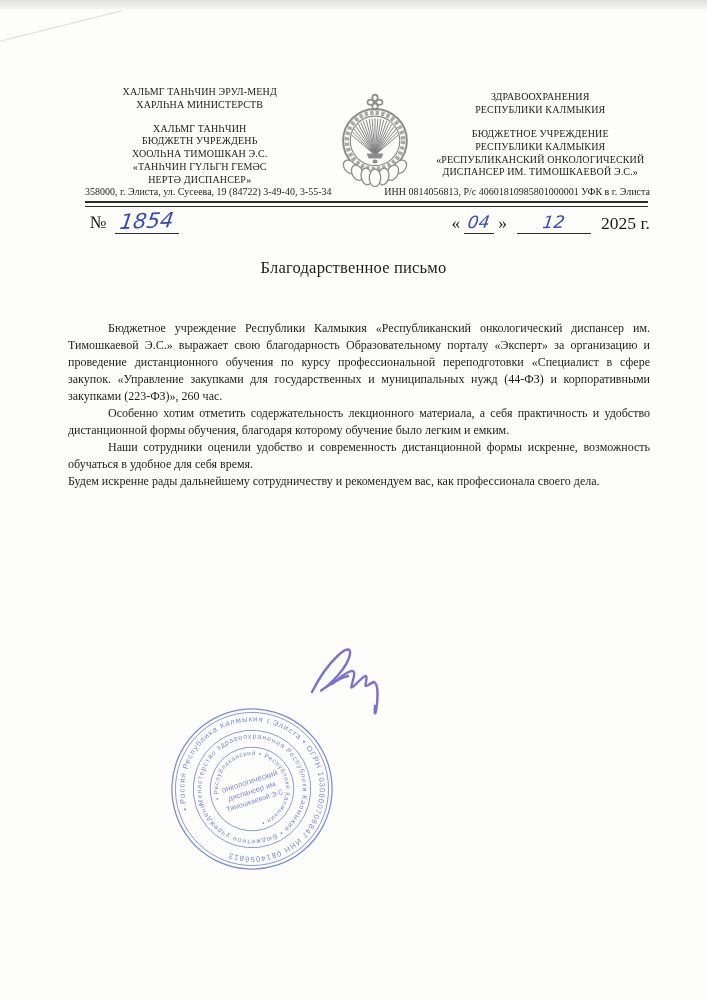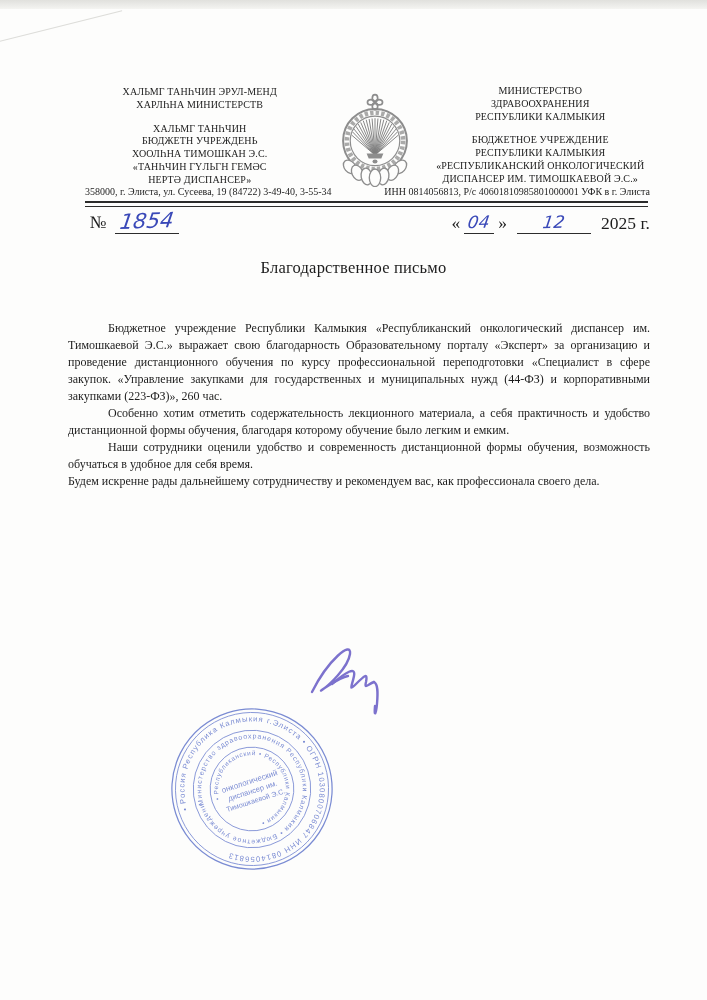--- a/index.html
+++ b/index.html
@@ -125,21 +125,20 @@
             <ellipse cx="40" cy="99.5" rx="6.5" ry="10" transform="rotate(-10 40 99.5)"></ellipse>
             <ellipse cx="60" cy="99.5" rx="6.5" ry="10" transform="rotate(10 60 99.5)"></ellipse>
             <ellipse cx="50" cy="101" rx="6.8" ry="10.5"></ellipse>
           </g>
         </g>
       </svg>
     </div>
 
     <div class="org-col col-right">
       <div class="grp">
-        <div>МИНИСТЕРСТВО</div>
         <div>ЗДРАВООХРАНЕНИЯ</div>
         <div>РЕСПУБЛИКИ КАЛМЫКИЯ</div>
       </div>
       <div class="grp">
         <div>БЮДЖЕТНОЕ УЧРЕЖДЕНИЕ</div>
         <div>РЕСПУБЛИКИ КАЛМЫКИЯ</div>
         <div>«РЕСПУБЛИКАНСКИЙ ОНКОЛОГИЧЕСКИЙ</div>
         <div>ДИСПАНСЕР ИМ. ТИМОШКАЕВОЙ Э.С.»</div>
       </div>
     </div>
@@ -162,21 +161,21 @@
         <span class="month-slot"><span class="hand">12</span></span>
         <span>2025 г.</span>
     </div>
   </div>
 
   <div class="title">Благодарственное письмо</div>
 
   <div class="body">
     <p>Бюджетное учреждение Республики Калмыкия «Республиканский онкологический диспансер им. Тимошкаевой Э.С.» выражает свою благодарность Образовательному порталу «Эксперт» за организацию и проведение дистанционного обучения по курсу профессиональной переподготовки «Специалист в сфере закупок. «Управление закупками для государственных и муниципальных нужд (44-ФЗ) и корпоративными закупками (223-ФЗ)», 260 час.</p>
     <p>Особенно хотим отметить содержательность лекционного материала, а себя практичность и удобство дистанционной формы обучения, благодаря которому обучение было легким и емким.</p>
-    <p>Наши сотрудники оценили удобство и современность дистанционной формы обучения, возможность обучаться в удобное для себя время.</p>
+    <p>Наши сотрудники оценили удобство и современность дистанционной формы искренне, возможность обучаться в удобное для себя время.</p>
     <p class="noindent">Будем искренне рады дальнейшему сотрудничеству и рекомендуем вас, как профессионала своего дела.</p>
   </div>
 
 
   <svg class="autograph" viewBox="0 0 112 100">
     <g fill="none" stroke="#6f63c8" stroke-width="2.4" stroke-linecap="round" opacity=".9">
       <path d="M14,60 C 30,28 54,8 52,22 C 50,36 30,54 24,58 C 18,62 40,46 50,44"></path>
       <path d="M34,52 C 48,40 58,34 56,44 C 54,54 50,60 58,52 C 66,44 70,40 68,50 C 66,58 70,52 76,50"></path>
       <path d="M76,50 C 80,52 80,60 79,72 C 78,82 76,86 77,74"></path>
     </g>

